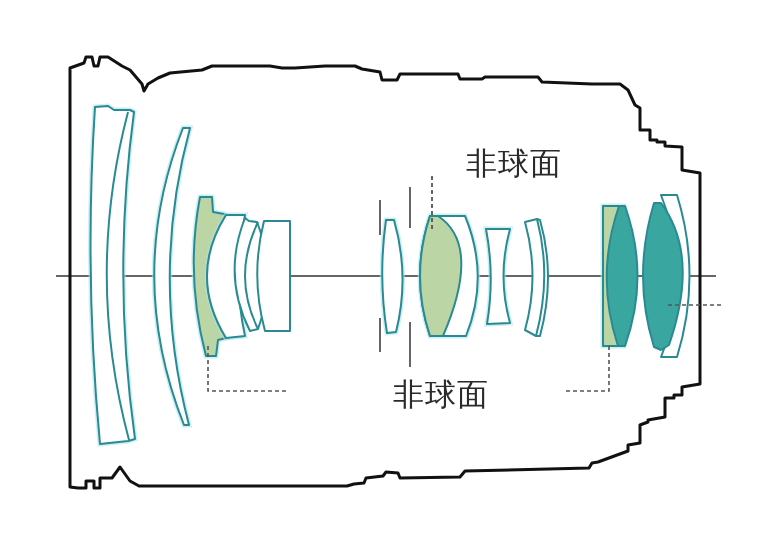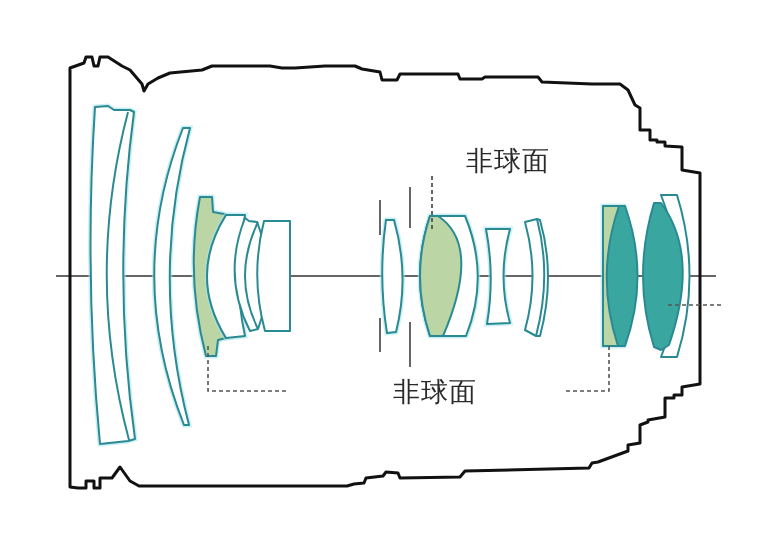--- a/index.html
+++ b/index.html
@@ -1,18 +1,18 @@
 <!DOCTYPE html>
 <html><head>
 <meta charset="utf-8">
 <style>
   html, body { margin:0; padding:0; background:#ffffff; }
   body { width:780px; height:540px; overflow:hidden; position:relative; font-family:"DejaVu Sans", sans-serif; }
   svg { position:absolute; left:0; top:0; }
-  .label { position:absolute; font-size:27px; color:#2a2a2a; letter-spacing:1px; }
+  .label { position:absolute; font-size:31px; color:#2a2a2a; letter-spacing:1px; }
   .lens { stroke:#2a8a93; stroke-width:2; stroke-linejoin:round; }
   .glow { stroke:#a8e4ea; stroke-width:5; fill:none; opacity:0.6; }
 </style>
 </head>
 <body>
 
 <svg width="780" height="540" viewBox="0 0 780 540">
 
   <line x1="56" y1="276" x2="716" y2="276" stroke="#333" stroke-width="1.3"></line>
 

